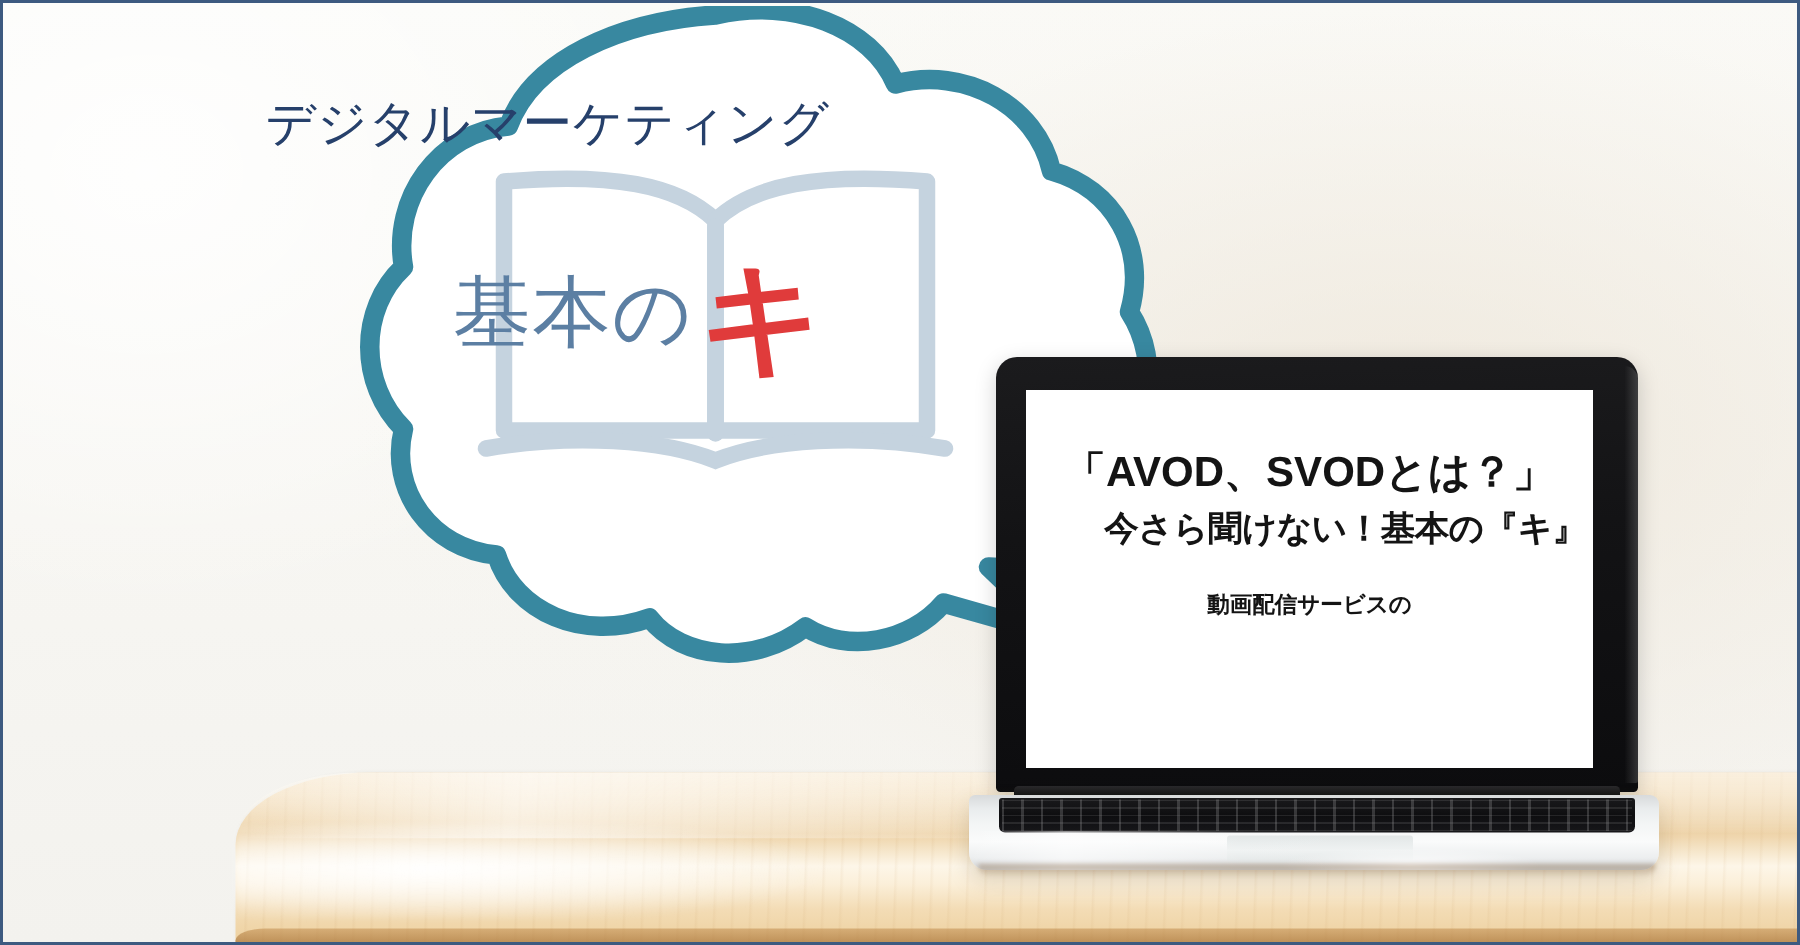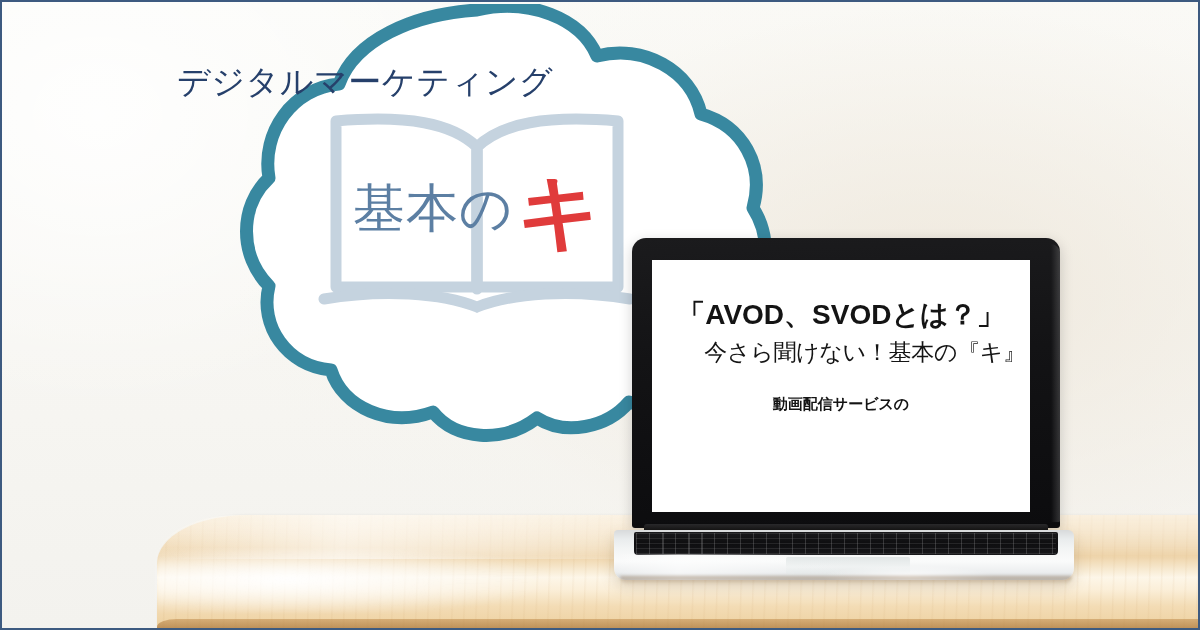--- a/index.html
+++ b/index.html
@@ -136,21 +136,21 @@
     height: 215px;
   }
   .book-wrap svg { display: block; width: 100%; height: 100%; }
 
   
   .book-text {
     position: absolute;
     left: 300px;
     top: 152px;
     width: 350px;
-    text-align: center;
+    text-align: left;
     white-space: nowrap;
   }
   .book-text .kihon {
     font-size: 52px;
     font-weight: 400;
     color: #5c7fa3;
     letter-spacing: 1px;
     vertical-align: middle;
   }
   .book-text .ki {
@@ -160,21 +160,21 @@
     letter-spacing: 0;
     vertical-align: middle;
     margin-left: 4px;
     position: relative;
     top: 4px;
   }
 
   
   .laptop {
     position: absolute;
-    left: 612px;
+    left: 644px;
     top: 236px;
     width: 460px;
     height: 340px;
   }
 
   .laptop-lid {
     position: absolute;
     left: 18px;
     top: 0px;
     width: 428px;
@@ -215,21 +215,21 @@
   }
   .screen-title {
     font-size: 28px;
     font-weight: 700;
     letter-spacing: 0px;
     line-height: 1.18;
     white-space: nowrap;
   }
   .screen-subtitle {
     font-size: 23px;
-    font-weight: 400;
+    font-weight: 700;
     letter-spacing: -0.3px;
     line-height: 1.2;
     margin-top: 8px;
     white-space: nowrap;
     margin-left: 48px;
   }
   .screen-caption {
     margin-top: 26px;
     font-size: 15px;
     font-weight: 700;

